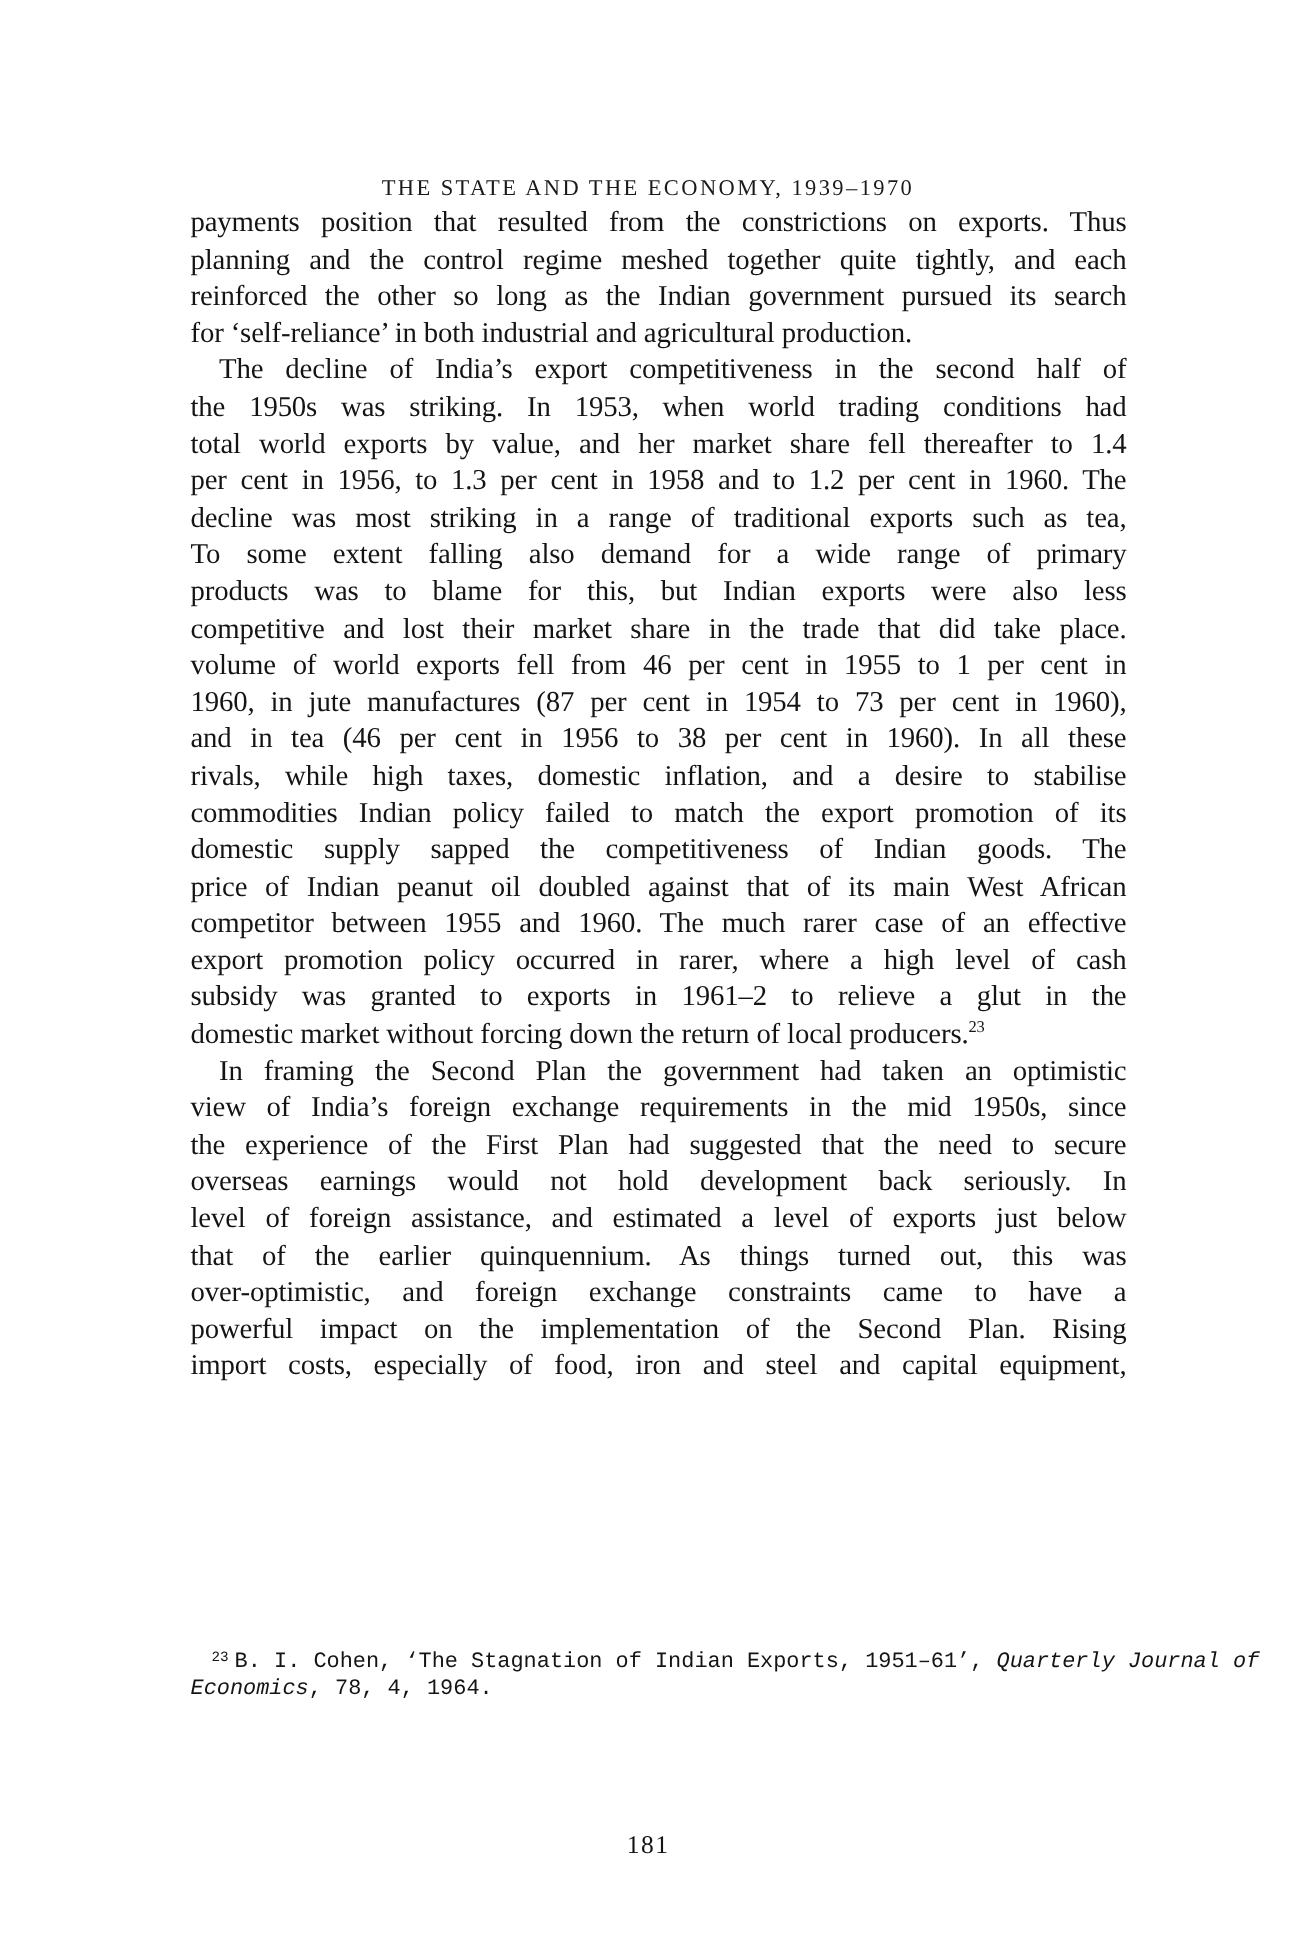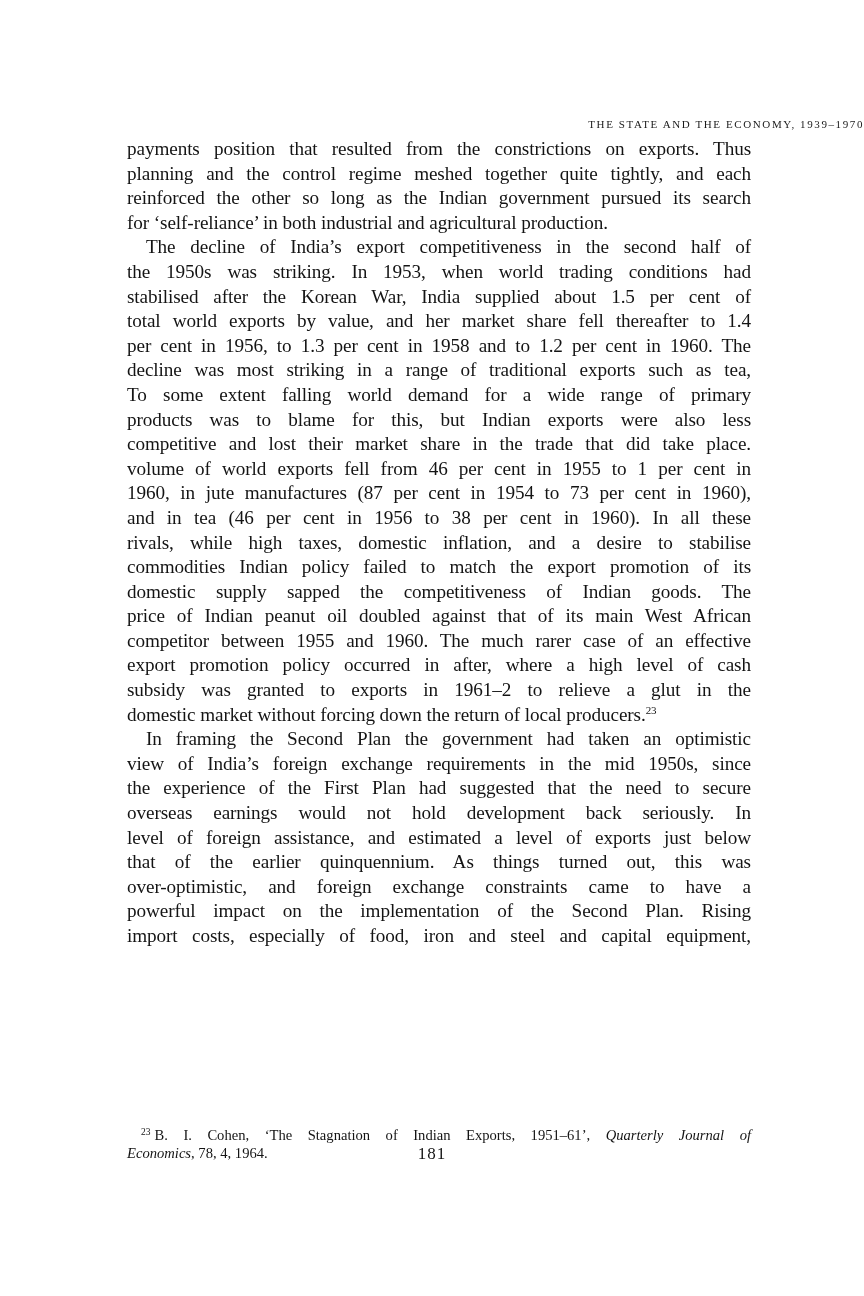--- a/index.html
+++ b/index.html
@@ -13,22 +13,22 @@
       position: relative;
       overflow: hidden;
       font-family: "Liberation Serif", "DejaVu Serif", serif;
       color: #141414;
     }
     .running-head {
       position: absolute;
       top: 118px;
       left: 0;
       width: 864px;
-      text-align: right;
-      font-size: 11px;
+      text-align: center;
+      font-size: 15px;
       letter-spacing: 1.6px;
       font-variant: small-caps;
       text-transform: uppercase;
       color: #1a1a1a;
     }
     .body-text {
       position: absolute;
       top: 137px;
       left: 127px;
       width: 624px;
@@ -48,43 +48,44 @@
     .line.indent {
       padding-left: 19px;
     }
     sup.fn-ref {
       font-size: 11px;
       vertical-align: top;
       line-height: 14px;
     }
     .footnotes {
       position: absolute;
-      top: 1126px;
+      top: 1099px;
       left: 127px;
       width: 624px;
+      font-family: Liberation Mono, monospace;
     }
     .fn-line {
       font-size: 14.6px;
       line-height: 18px;
       height: 18px;
       white-space: nowrap;
       text-align: justify;
       text-align-last: justify;
     }
     .fn-line.last { text-align-last: left; }
     .fn-line.indent { padding-left: 14px; }
     .fn-num {
       font-size: 9.5px;
       vertical-align: top;
       line-height: 12px;
       margin-right: 4px;
     }
     .page-number {
       position: absolute;
-      top: 1144px;
+      top: 1220px;
       left: 0;
       width: 864px;
       text-align: center;
       font-size: 17px;
       letter-spacing: 1px;
     }
     i { font-style: italic; }
   </style>
 </head>
 <body>
@@ -97,36 +98,35 @@
     <div>
       <div class="line">payments position that resulted from the constrictions on exports. Thus</div>
       <div class="line">planning and the control regime meshed together quite tightly, and each</div>
       <div class="line">reinforced the other so long as the Indian government pursued its search</div>
       <div class="line last">for ‘self-reliance’ in both industrial and agricultural production.</div>
     </div>
 
     <div>
       <div class="line indent">The decline of India’s export competitiveness in the second half of</div>
       <div class="line">the 1950s was striking. In 1953, when world trading conditions had</div>
-      <div class="line">stabilised after the Korean War, India supplied about 1.5 per cent of</div>
       <div class="line">total world exports by value, and her market share fell thereafter to 1.4</div>
       <div class="line">per cent in 1956, to 1.3 per cent in 1958 and to 1.2 per cent in 1960. The</div>
       <div class="line">decline was most striking in a range of traditional exports such as tea,</div>
-      <div class="line">To some extent falling world demand for a wide range of primary</div>
+      <div class="line">To some extent falling also demand for a wide range of primary</div>
       <div class="line">products was to blame for this, but Indian exports were also less</div>
       <div class="line">competitive and lost their market share in the trade that did take place.</div>
       <div class="line">volume of world exports fell from 46 per cent in 1955 to 1 per cent in</div>
       <div class="line">1960, in jute manufactures (87 per cent in 1954 to 73 per cent in 1960),</div>
       <div class="line">and in tea (46 per cent in 1956 to 38 per cent in 1960). In all these</div>
       <div class="line">rivals, while high taxes, domestic inflation, and a desire to stabilise</div>
       <div class="line">commodities Indian policy failed to match the export promotion of its</div>
       <div class="line">domestic supply sapped the competitiveness of Indian goods. The</div>
       <div class="line">price of Indian peanut oil doubled against that of its main West African</div>
       <div class="line">competitor between 1955 and 1960. The much rarer case of an effective</div>
-      <div class="line">export promotion policy occurred in after, where a high level of cash</div>
+      <div class="line">export promotion policy occurred in rarer, where a high level of cash</div>
       <div class="line">subsidy was granted to exports in 1961–2 to relieve a glut in the</div>
       <div class="line last"><span>domestic market without forcing down the return of local producers.</span><sup class="fn-ref">23</sup></div>
     </div>
 
     <div>
       <div class="line indent">In framing the Second Plan the government had taken an optimistic</div>
       <div class="line">view of India’s foreign exchange requirements in the mid 1950s, since</div>
       <div class="line">the experience of the First Plan had suggested that the need to secure</div>
       <div class="line">overseas earnings would not hold development back seriously. In</div>
       <div class="line">level of foreign assistance, and estimated a level of exports just below</div>

